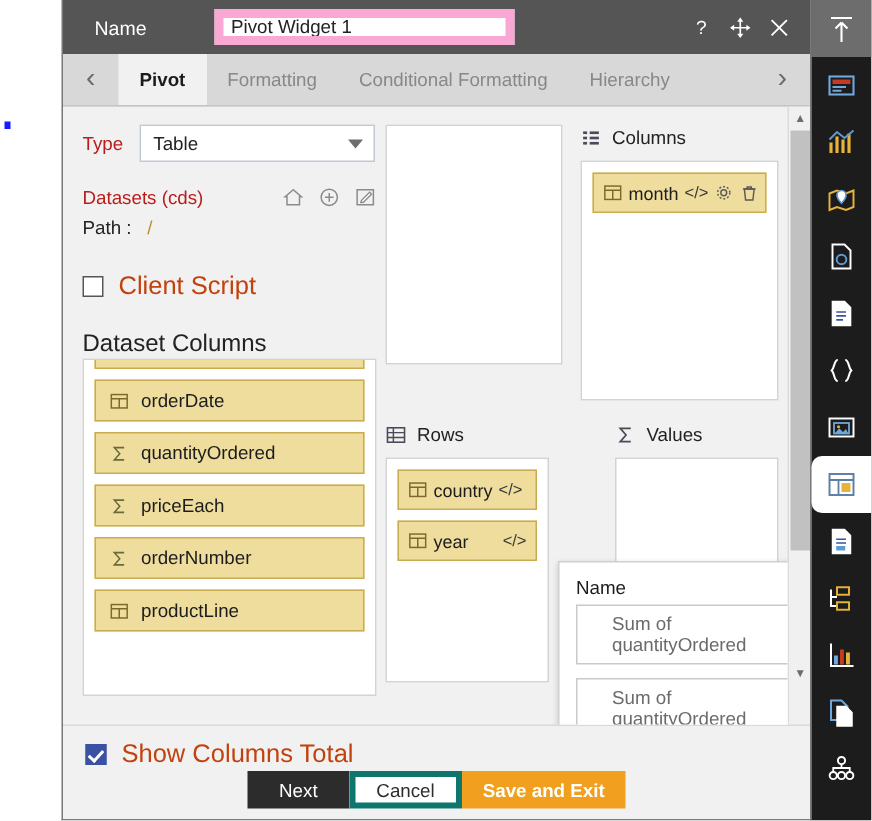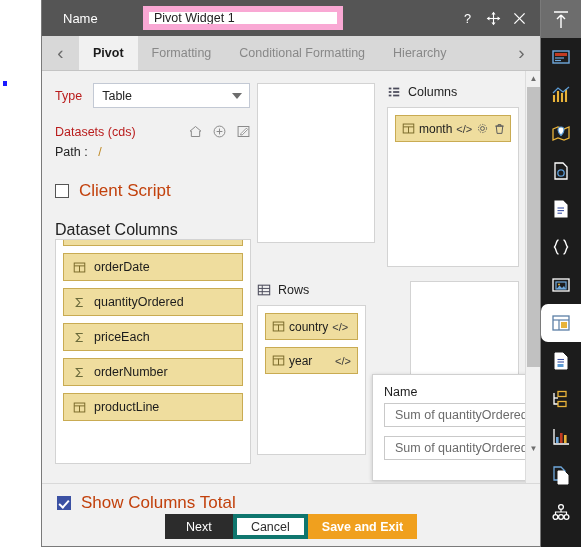--- a/index.html
+++ b/index.html
@@ -219,23 +219,23 @@
   
   .popup {
     position: absolute; left: 330px; top: 303px;
     width: 196px; background: #ffffff;
     border: 1px solid #d0d0d0;
     box-shadow: 0 1px 4px rgba(0,0,0,0.18);
     padding: 10px 11px 11px 11px; z-index: 50;
   }
   .pf-label { font-size: 12.5px; color: #1c1c1c; margin-bottom: 4px; }
   .pf-input {
-    width: 100%; height: 24px; border: 1px solid #c9c9c9;
+    width: 100%; height: 40px; border: 1px solid #c9c9c9;
     background: #fff; font-size: 12.5px; color: #6b6b6b;
-    display: flex; align-items: center; padding: 0 10px;
+    display: flex; align-items: center; padding: 0 23px;
     margin-bottom: 9px;
   }
 
   
   .rail {
     position: absolute; right: 0; top: 0;
     width: 40px; height: 547px; background: #1c1c1c;
   }
   .rail-item {
     width: 40px; height: 38px;
@@ -463,20 +463,26 @@
                     <line x1="8" y1="6" x2="8" y2="13.5" stroke="#7a6a2a" stroke-width="1.2"></line>
                   </svg>
                 </span>
                 <span>year</span>
                 <span class="spacer"></span>
                 <span class="code">&lt;/&gt;</span>
               </div>
             </div>
           </div>
           <div class="zone">
+            <div class="zone-head">
+              <svg width="14" height="14" viewBox="0 0 16 16">
+                <path d="M12 3 L4 3 L8.4 8 L4 13 L12 13" fill="none" stroke="#4a4a5a" stroke-width="1.3"></path>
+              </svg>
+              <span>Values</span>
+            </div>
             <div class="zone-box short"></div>
           </div>
         </div>
       </div>
 
       <div class="popup">
         <div class="pf-label">Name</div>
         <div class="pf-input">Sum of quantityOrdered</div>
         <div class="pf-input">Sum of quantityOrdered</div>
 

